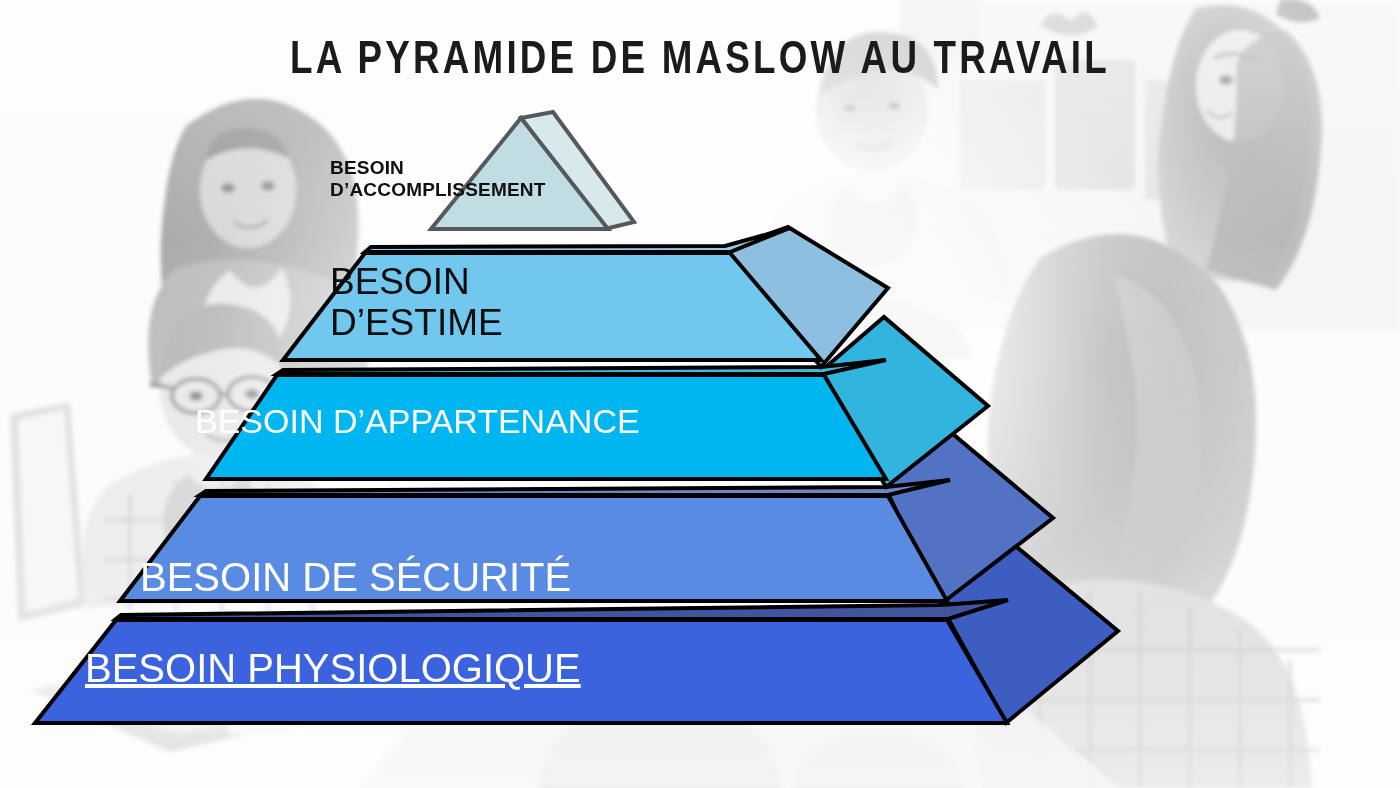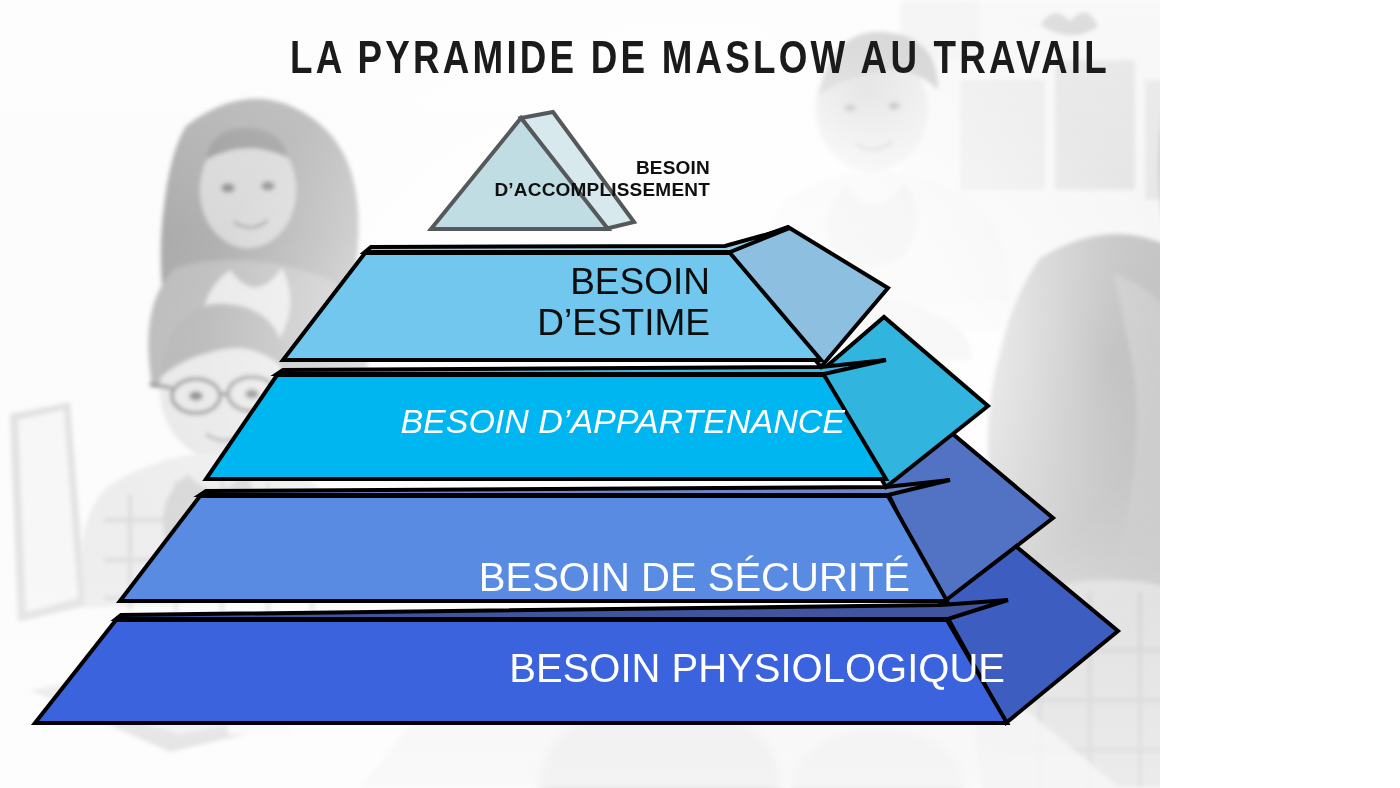--- a/index.html
+++ b/index.html
@@ -6,21 +6,21 @@
   html, body {
     margin: 0;
     padding: 0;
     background: #ffffff;
   }
   body {
     font-family: "Liberation Sans", sans-serif;
   }
   #stage {
     position: relative;
-    width: 1160px;
+    width: 1400px;
     height: 788px;
     overflow: hidden;
     background: #4d7c0f;
   }
 
   
   #bg-collage {
     position: absolute;
     inset: 0;
     overflow: hidden;
@@ -84,21 +84,21 @@
   }
   .apex-stroke {
     stroke: #55595b;
     stroke-width: 4;
     stroke-linejoin: miter;
   }
 
   
   .tier-label {
     position: absolute;
-    text-align: right;
+    text-align: left;
     font-family: "Liberation Sans", sans-serif;
     font-weight: 400;
     line-height: 1.04;
     white-space: pre-line;
     z-index: 35;
     pointer-events: none;
   }
   #label-accomplissement {
     left: 330px;
     top: 157px;
@@ -116,36 +116,36 @@
     font-size: 37px;
     color: #0d0d0d;
     line-height: 1.1;
   }
   #label-appartenance {
     left: 195px;
     top: 404px;
     width: 650px;
     font-size: 34px;
     color: #ffffff;
-    font-style: italic;
   }
   #label-securite {
     left: 140px;
     top: 525px;
     width: 770px;
     font-size: 40px;
     color: #ffffff;
     margin-top: 32px;
   }
   #label-physiologique {
     left: 85px;
     top: 648px;
     width: 920px;
     font-size: 40px;
     color: #ffffff;
+    text-decoration: underline;
   }
 
   
   #logo {
     position: absolute;
     left: 1131px;
     top: 729px;
     width: 246px;
     height: 35px;
     z-index: 50;

